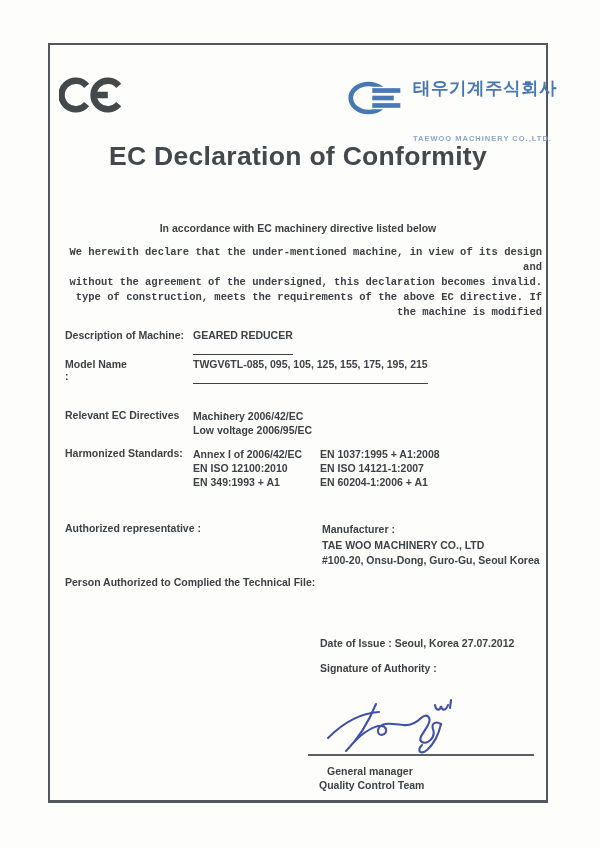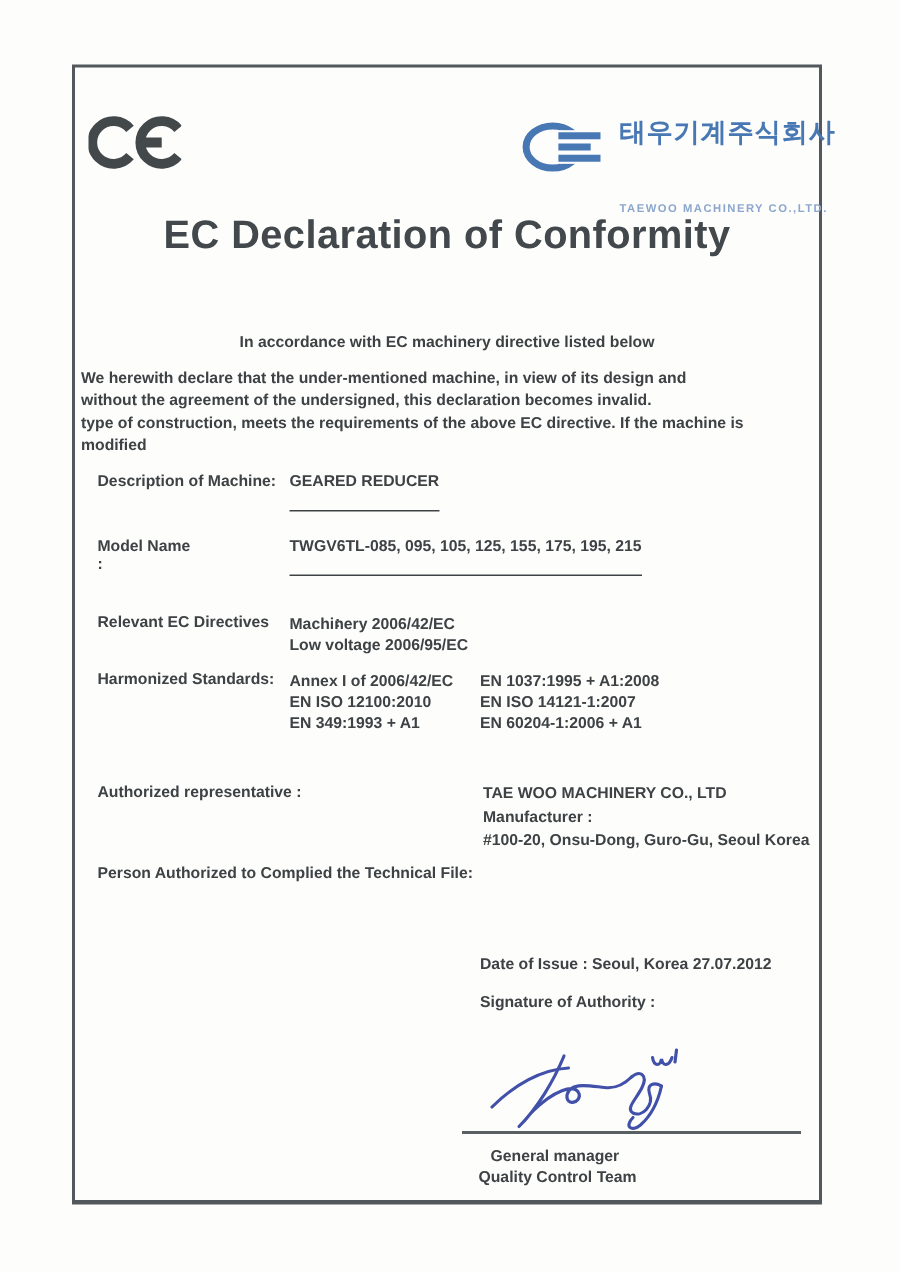--- a/index.html
+++ b/index.html
@@ -24,26 +24,26 @@
   
   .ce { left:9px; top:31px; }
   .logo { left:297px; top:33px; display:flex; align-items:flex-start; gap:8px; }
   .logo-text { display:flex; flex-direction:column;gap:34px; }
   .logo-kr { font-size:17.5px; color:#4878b4; letter-spacing:0.5px; line-height:20px; white-space:nowrap; }
   .logo-en { font-size:7.5px; color:#8ca6cd; letter-spacing:1px; margin-top:2px; white-space:nowrap; }
   
   .title { top:96px; left:0; right:0; text-align:center; font-size:26.5px; letter-spacing:0.3px; color:#42484b; }
   
   .intro { top:177px; left:0; right:0; text-align:center; font-size:10.5px; }
-  .decl  { top:200px; left:4px; right:4px; text-align:left; font-size:10.5px; line-height:15px; }
+  .decl  { top:200px; left:4px; right:4px; text-align:right; font-size:10.5px; line-height:15px;font-family:Liberation Mono, monospace; }
   
   .flabel { left:15px; width:113px; display:flex; justify-content:space-between; font-size:10.5px; white-space:nowrap; }
   .fvalue { left:143px; font-size:10.5px; white-space:nowrap; }
   .underlined { border-bottom:1.4px solid #3e4245; padding-bottom:13px; }
-  .row-desc  { top:270px; }
+  .row-desc  { top:284px; }
   .row-model { top:313px;flex-direction:column; }
   .row-dir   { top:364px;gap:44px; }
   .row-std   { top:402px; }
   .vstack div { line-height:14px; }
   .std-col2 { left:270px; font-size:10.5px; white-space:nowrap; }
   
   .auth-rep { left:15px; top:477px; font-size:10.5px; }
   .manu { left:272px; top:477px; font-size:10.5px; line-height:15.5px; }
   .person { left:15px; top:531px; font-size:10.5px; }
   .date { left:270px; top:592px; font-size:10.5px; }
@@ -127,22 +127,22 @@
     <div>EN 349:1993 + A1</div>
   </div>
   <div class="abs std-col2 row-std vstack">
     <div>EN 1037:1995 + A1:2008</div>
     <div>EN ISO 14121-1:2007</div>
     <div>EN 60204-1:2006 + A1</div>
   </div>
 
   <div class="abs auth-rep">Authorized representative :</div>
   <div class="abs manu">
+    <div>Manufacturer :</div>
     <div>TAE WOO MACHINERY CO., LTD</div>
-    <div>Manufacturer :</div>
     <div>#100-20, Onsu-Dong, Guro-Gu, Seoul Korea</div>
   </div>
 
   <div class="abs person">Person Authorized to Complied the Technical File:</div>
 
   <div class="abs date">Date of Issue : Seoul, Korea 27.07.2012</div>
   <div class="abs sig-label">Signature of Authority :</div>
 
   <div class="abs sig-svg">
     <svg width="165" height="62" viewBox="0 0 165 62">

